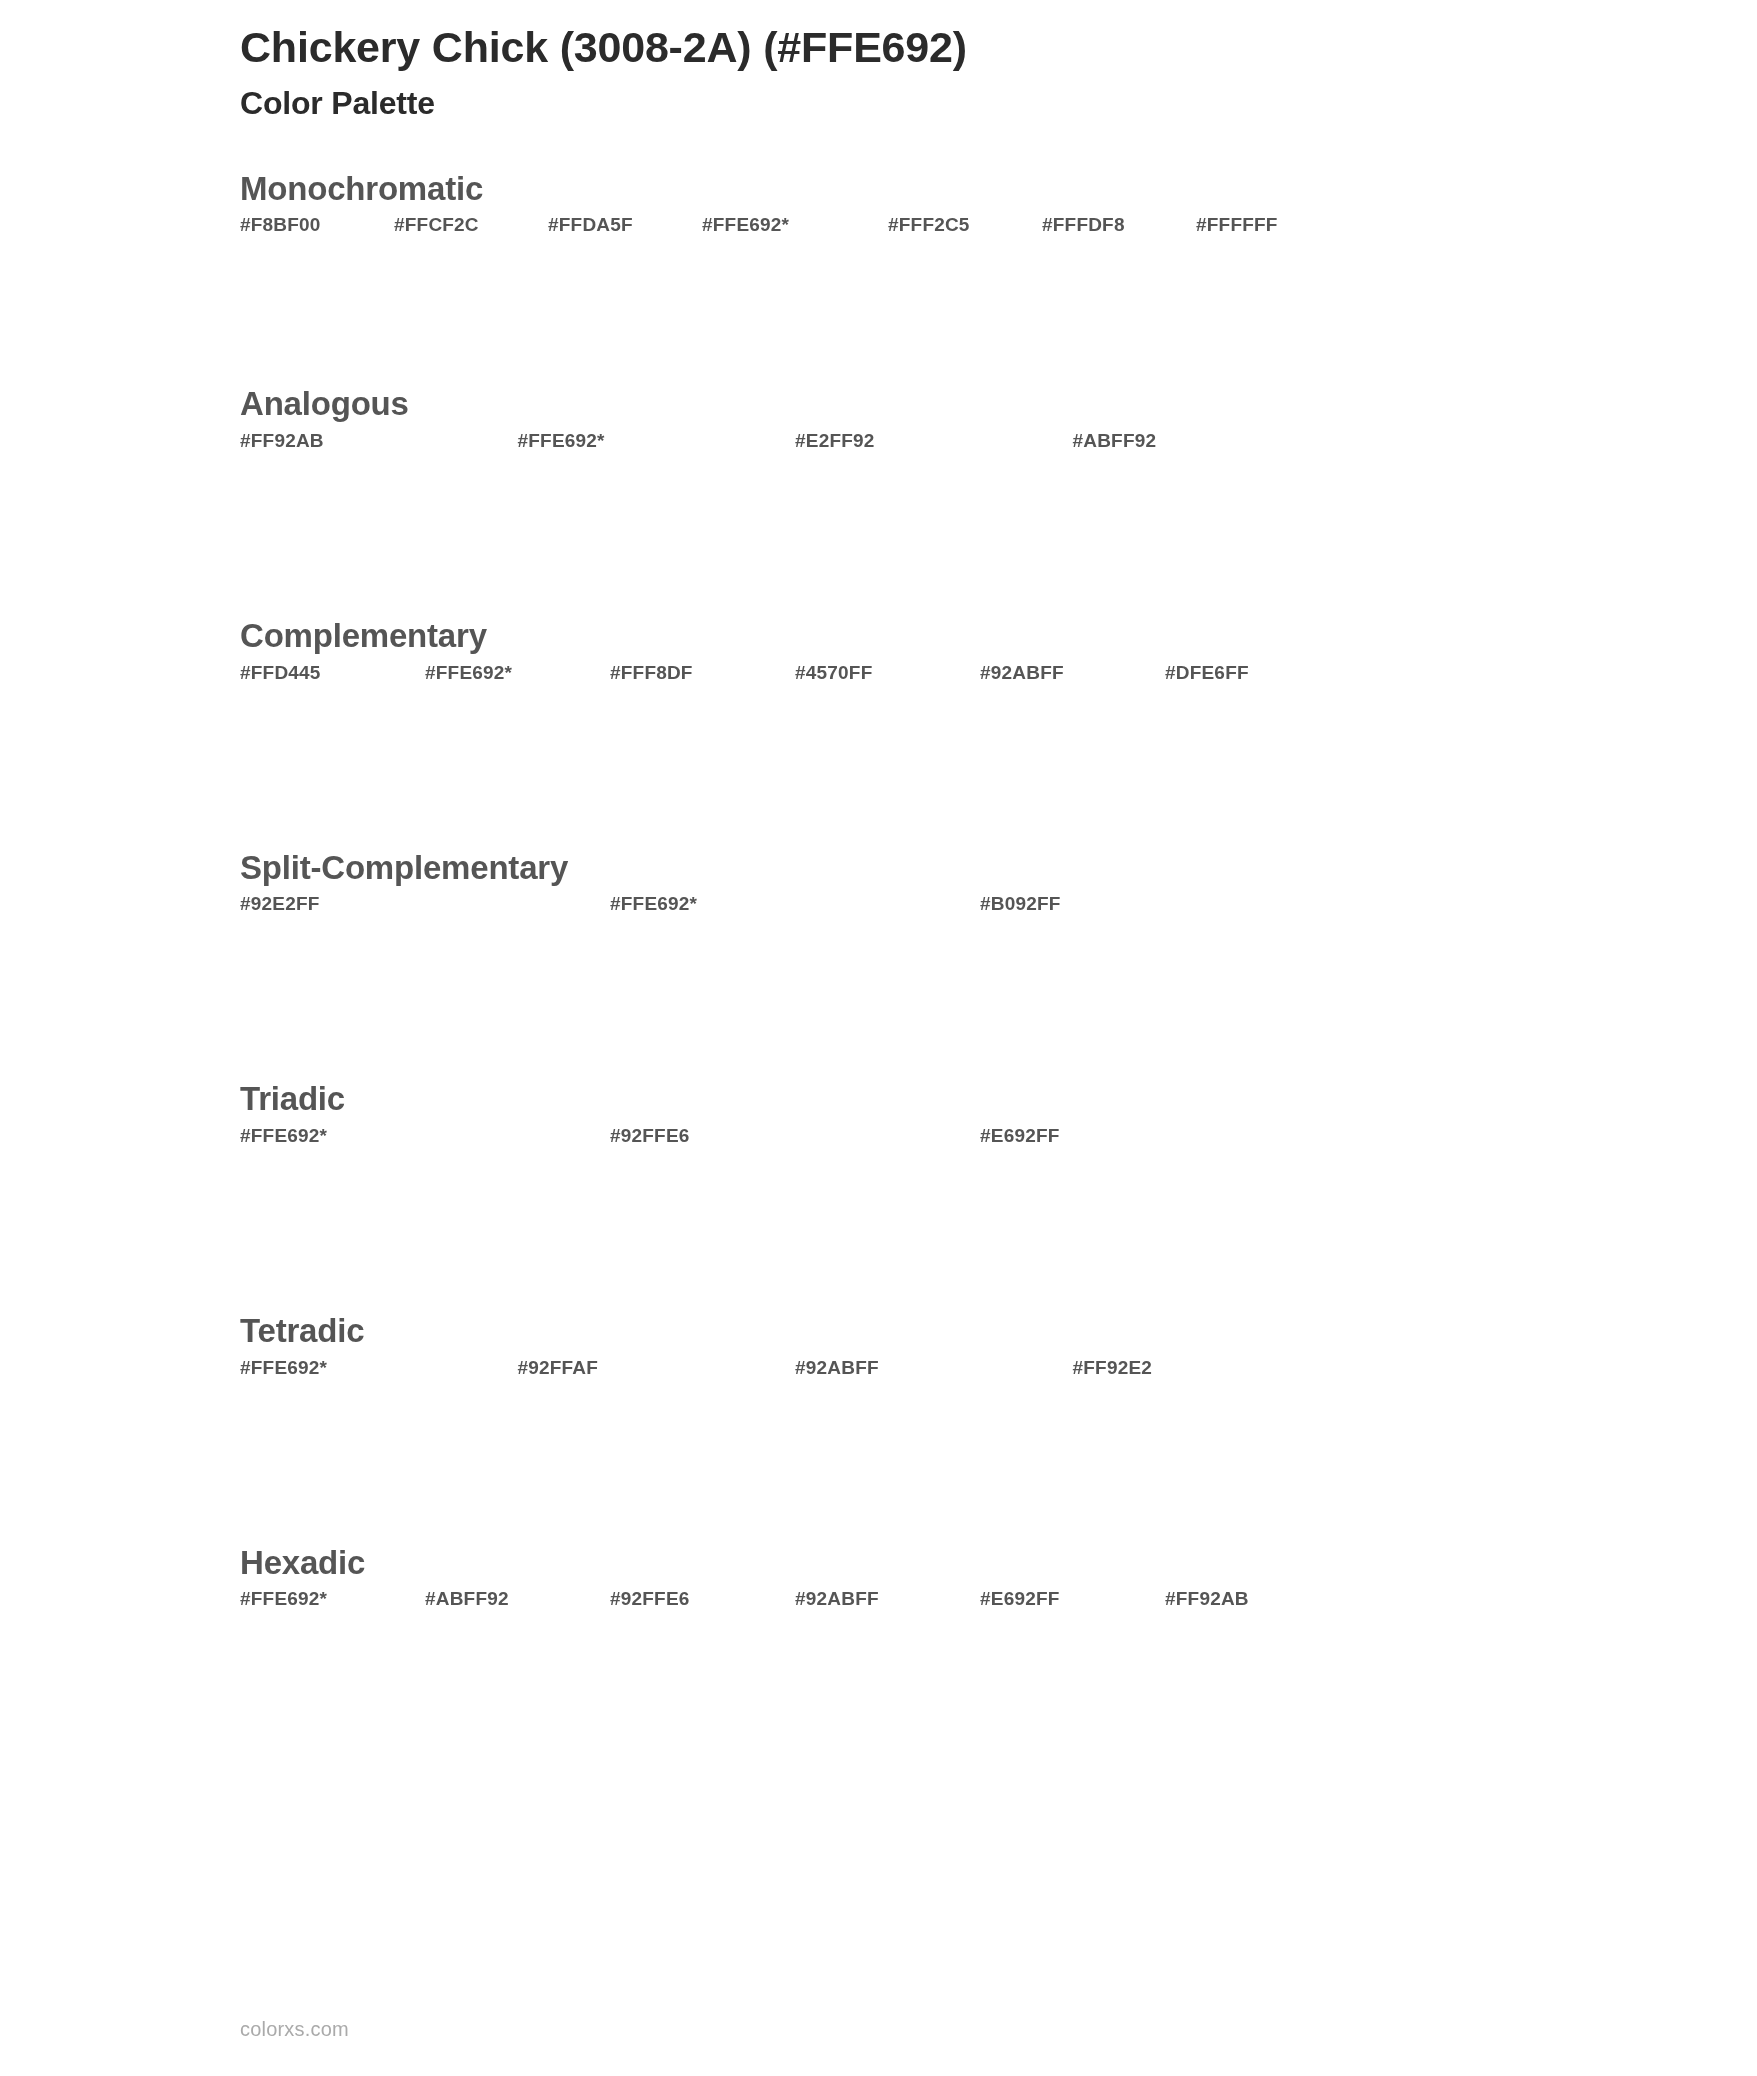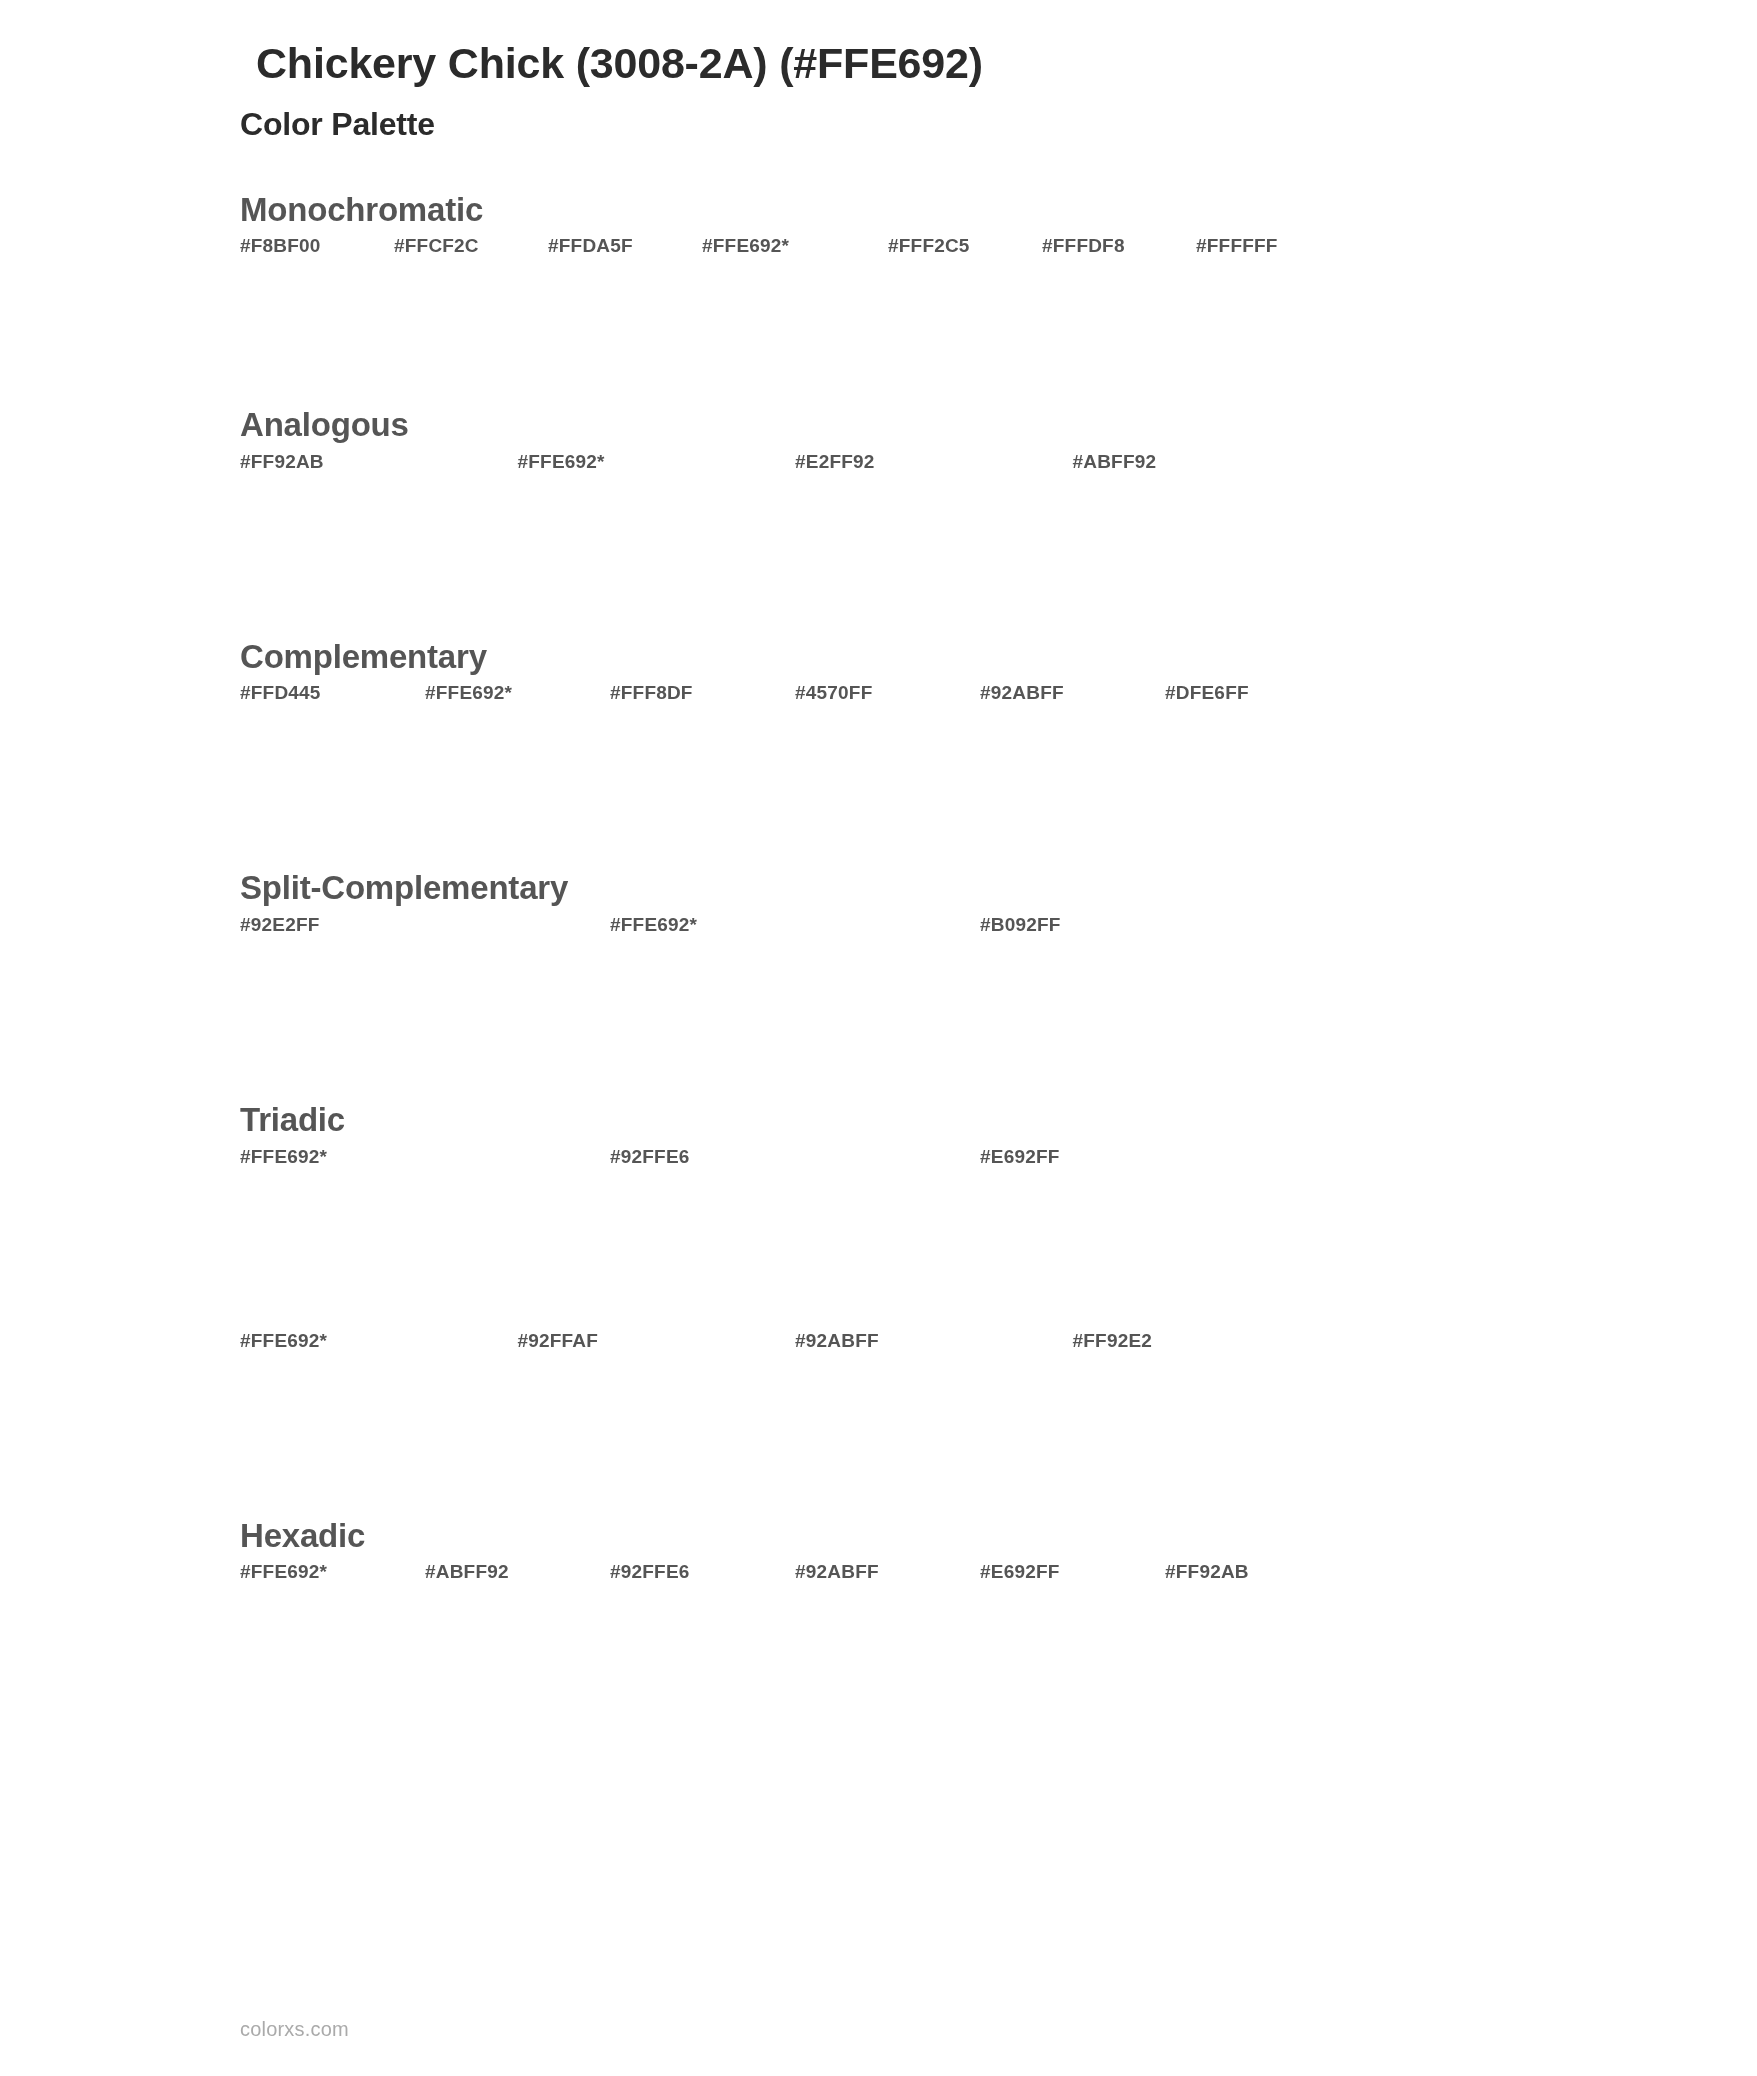--- a/index.html
+++ b/index.html
@@ -24,21 +24,21 @@
   }
   .header {
     padding: 22.4px 0 0 240px;
   }
   .title {
     font-size: 43px;
     font-weight: bold;
     color: #2b2b2b;
     letter-spacing: -0.2px;
     line-height: 1.18;
-    margin: 16px;
+    margin: 0;
     white-space: nowrap;
   }
   .subtitle {
     font-size: 32px;
     font-weight: bold;
     color: #2b2b2b;
     letter-spacing: -0.2px;
     line-height: 1.2;
     margin: 11.2px 0 0 0;
   }
@@ -234,20 +234,21 @@
             <div class="swatch-label">#92FFE6</div>
             <div class="swatch-chip" style="background: rgb(146, 255, 230);"></div>
           </div>
           <div class="swatch" style="flex: 1 1 0px;">
             <div class="swatch-label">#E692FF</div>
             <div class="swatch-chip" style="background: rgb(230, 146, 255);"></div>
           </div>
         </div>
       </div>
       <div class="section sec-tetradic">
+        <div class="section-title">Tetradic</div>
         <div class="swatch-row">
           <div class="swatch" style="flex: 1 1 0px;">
             <div class="swatch-label">#FFE692*</div>
             <div class="swatch-chip" style="background: rgb(255, 230, 146);"></div>
           </div>
           <div class="swatch" style="flex: 1 1 0px;">
             <div class="swatch-label">#92FFAF</div>
             <div class="swatch-chip" style="background: rgb(146, 255, 175);"></div>
           </div>
           <div class="swatch" style="flex: 1 1 0px;">

